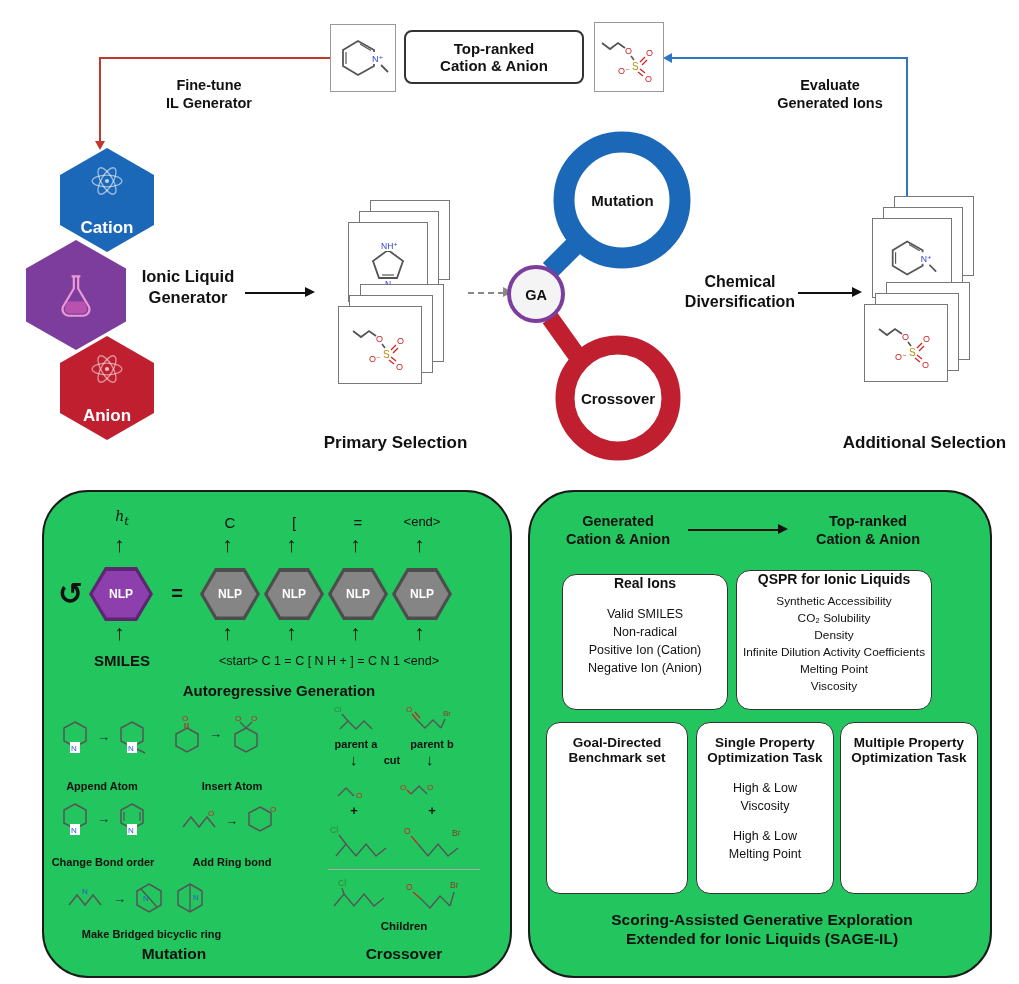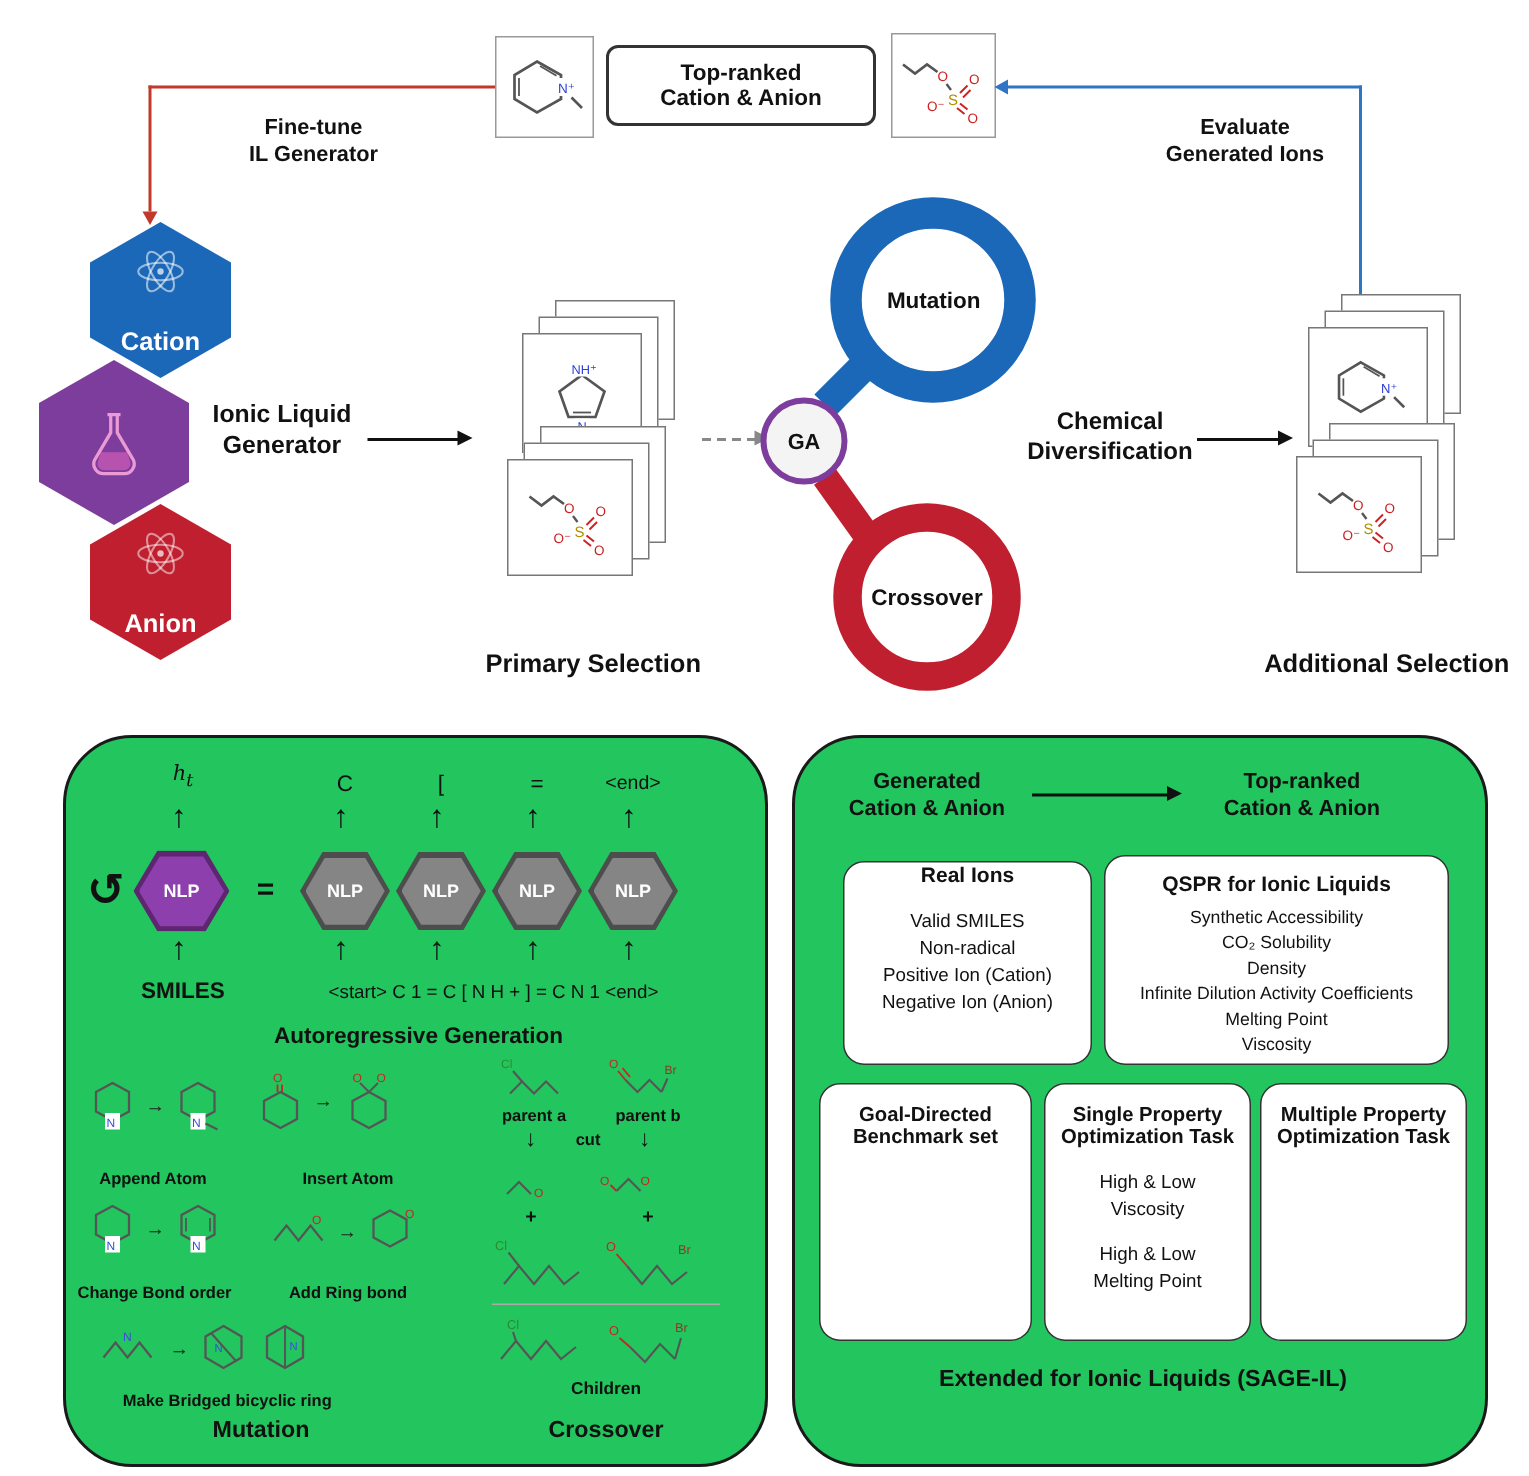--- a/index.html
+++ b/index.html
@@ -433,21 +433,21 @@
     <div class="subbox" style="left:32px; top:82px; width:166px; height:136px; ">
       <div class="b" style="font-size:14px">Real Ions</div>
       <div class="items" style="font-size:12.5px; margin-top:14px">
         <div>Valid SMILES</div>
         <div>Non-radical</div>
         <div>Positive Ion (Cation)</div>
         <div>Negative Ion (Anion)</div>
       </div>
     </div>
 
-    <div class="subbox" style="left:206px; top:78px; width:230px; height:140px; padding-top:10px">
+    <div class="subbox" style="left:206px; top:78px; width:196px; height:140px; ">
       <div class="b" style="font-size:14px">QSPR for Ionic Liquids</div>
       <div class="items" style="font-size:11.8px; margin-top:6px">
         <div>Synthetic Accessibility</div>
         <div>CO₂ Solubility</div>
         <div>Density</div>
         <div>Infinite Dilution Activity Coefficients</div>
         <div>Melting Point</div>
         <div>Viscosity</div>
       </div>
     </div>
@@ -467,17 +467,18 @@
         <div>Melting Point</div>
       </div>
     </div>
 
     <div class="subbox" style="left:310px; top:230px; width:138px; height:172px; padding-top:12px">
       <div class="b" style="font-size:13.5px">Multiple Property</div>
       <div class="b" style="font-size:13.5px">Optimization Task</div>
     </div>
 
     <div class="lbl" style="left:22px; top:418px; width:420px; font-size:15.5px">
+      <div>Scoring-Assisted Generative Exploration</div>
       <div>Extended for Ionic Liquids (SAGE-IL)</div>
     </div>
   </div>
 
 </div>
 
 </body></html>

